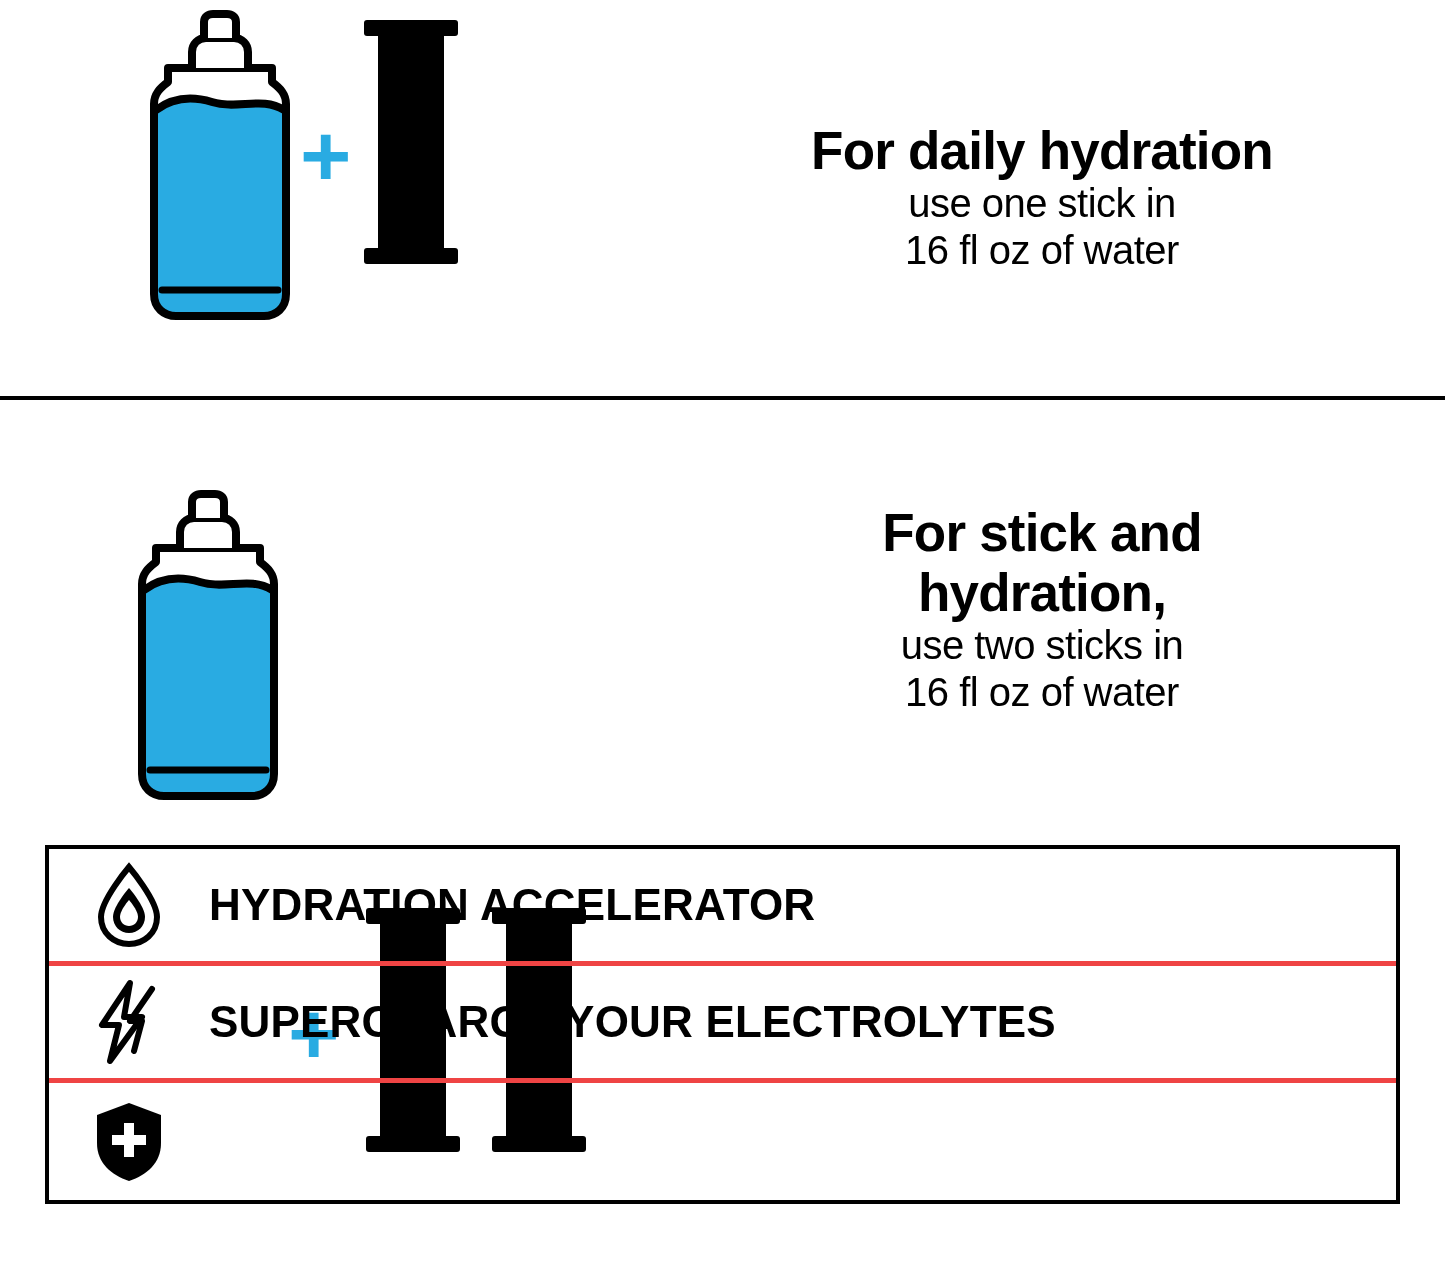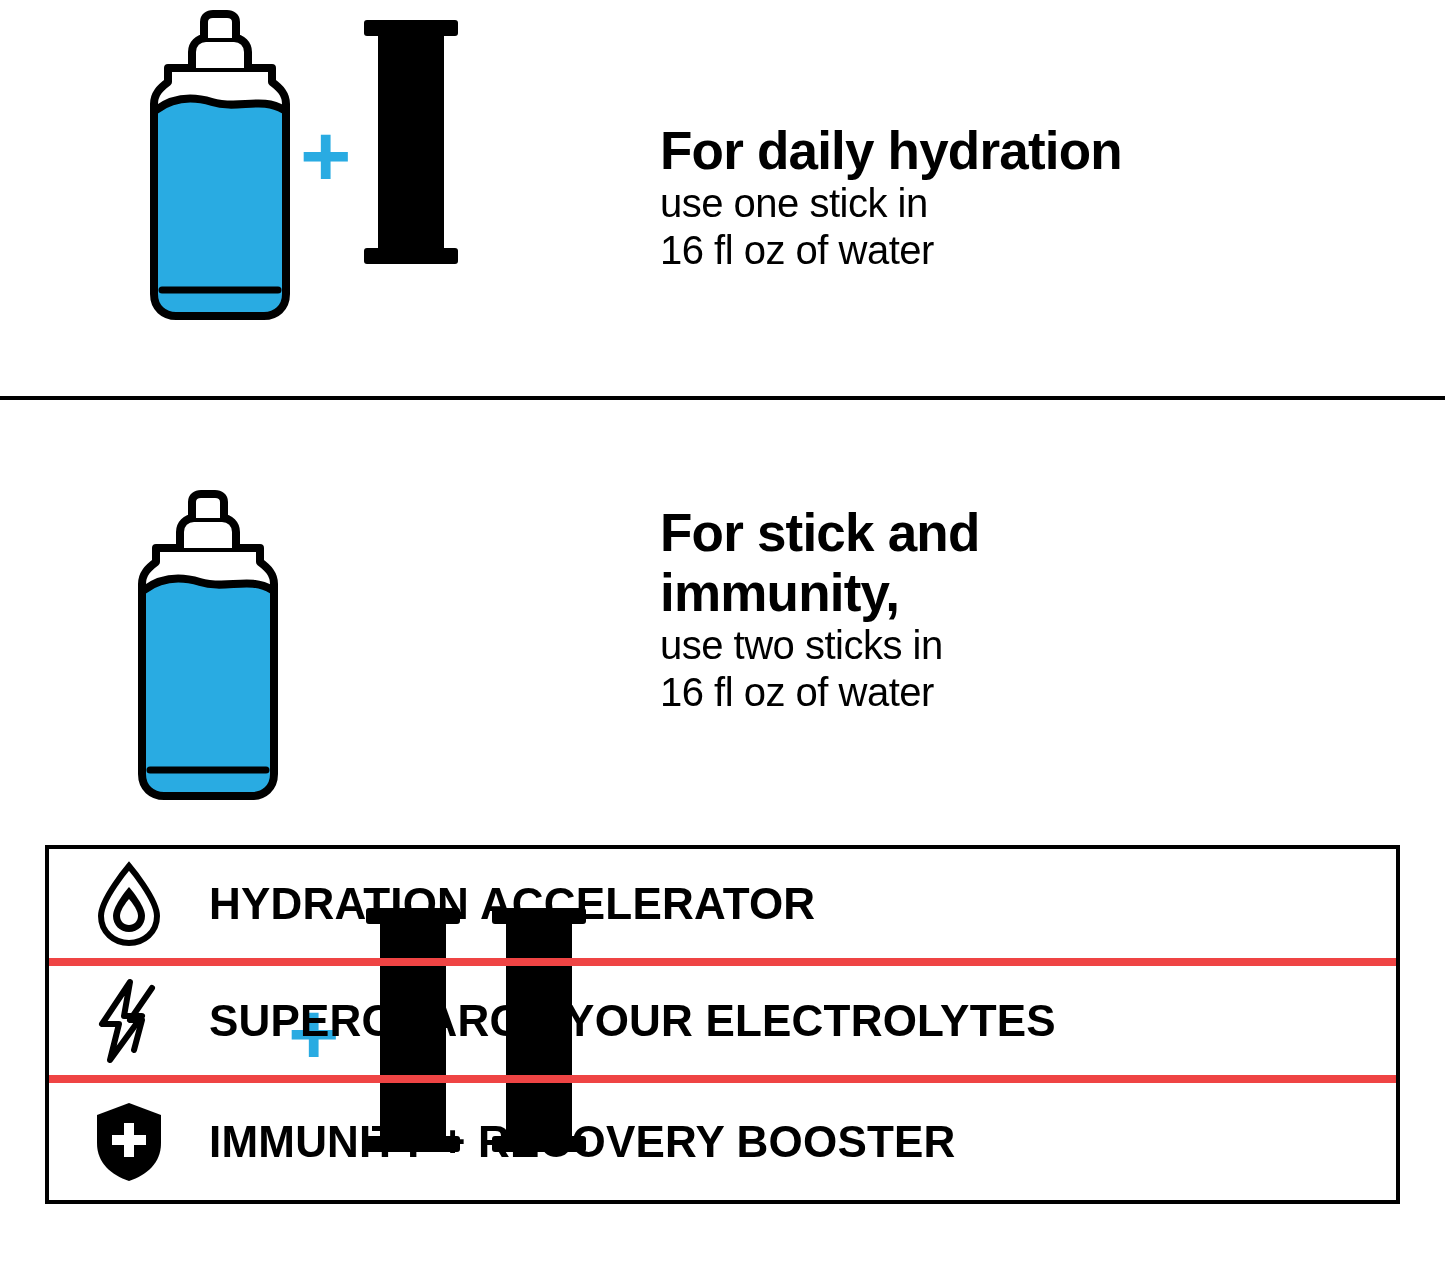--- a/index.html
+++ b/index.html
@@ -92,20 +92,21 @@
     background: #000000;
     border-radius: 3px;
   }
   .stick::before { top: -2px; }
   .stick::after  { bottom: -2px; }
 
   
   .text-block {
     flex: 1 1 auto;
     padding-right: 21px;
+    text-align: center;
   }
   .head-line {
     font-weight: 700;
     font-size: 53px;
     line-height: 1.12;
     letter-spacing: -0.8px;
   }
   .sub-line {
     font-weight: 400;
     font-size: 40px;
@@ -119,21 +120,21 @@
     left: 45px;
     top: 845px;
     width: 1355px;
     border: 4px solid #000000;
     box-sizing: border-box;
   }
   .benefit-row {
     display: flex;
     align-items: center;
     height: 117px;
-    border-bottom: 8px solid #ef4444;
+    border-bottom: 5px solid #ef4444;
     box-sizing: border-box;
   }
   .benefit-row:last-child { border-bottom: none; }
 
   .benefit-icon {
     flex: 0 0 160px;
     display: flex;
     align-items: center;
     justify-content: center;
   }
@@ -213,21 +214,21 @@
       <div class="plus" id="plus-2">+</div>
 
       <div class="sticks" id="sticks-2">
         <div class="stick"></div>
         <div class="stick"></div>
       </div>
     </div>
 
     <div class="text-block">
       <div class="head-line">For stick and</div>
-      <div class="head-line">immunity,</div>
+      <div class="head-line">hydration,</div>
       <div class="sub-line">use two sticks in</div>
       <div class="sub-line">16 fl oz of water</div>
     </div>
   </div>
 
   <div class="benefits">
 
     <div class="benefit-row">
       <div class="benefit-icon">
         <svg width="72" height="86" viewBox="0 0 72 86" xmlns="http://www.w3.org/2000/svg">
@@ -249,17 +250,16 @@
       <div class="benefit-label">SUPERCHARGE YOUR ELECTROLYTES</div>
     </div>
 
     <div class="benefit-row">
       <div class="benefit-icon">
         <svg width="76" height="86" viewBox="0 0 76 86" xmlns="http://www.w3.org/2000/svg">
           <path d="M38 4 L70 16 L70 44 C70 64 56 76 38 82 C20 76 6 64 6 44 L6 16 Z" fill="#000000"></path>
           <path d="M33 24 L43 24 L43 36 L55 36 L55 46 L43 46 L43 58 L33 58 L33 46 L21 46 L21 36 L33 36 Z" fill="#ffffff"></path>
         </svg>
       </div>
-      <div class="benefit-label">IMMUNITY + RECOVERY BOOSTER</div>
     </div>
 
   </div>
 </div>
 
 </body></html>

